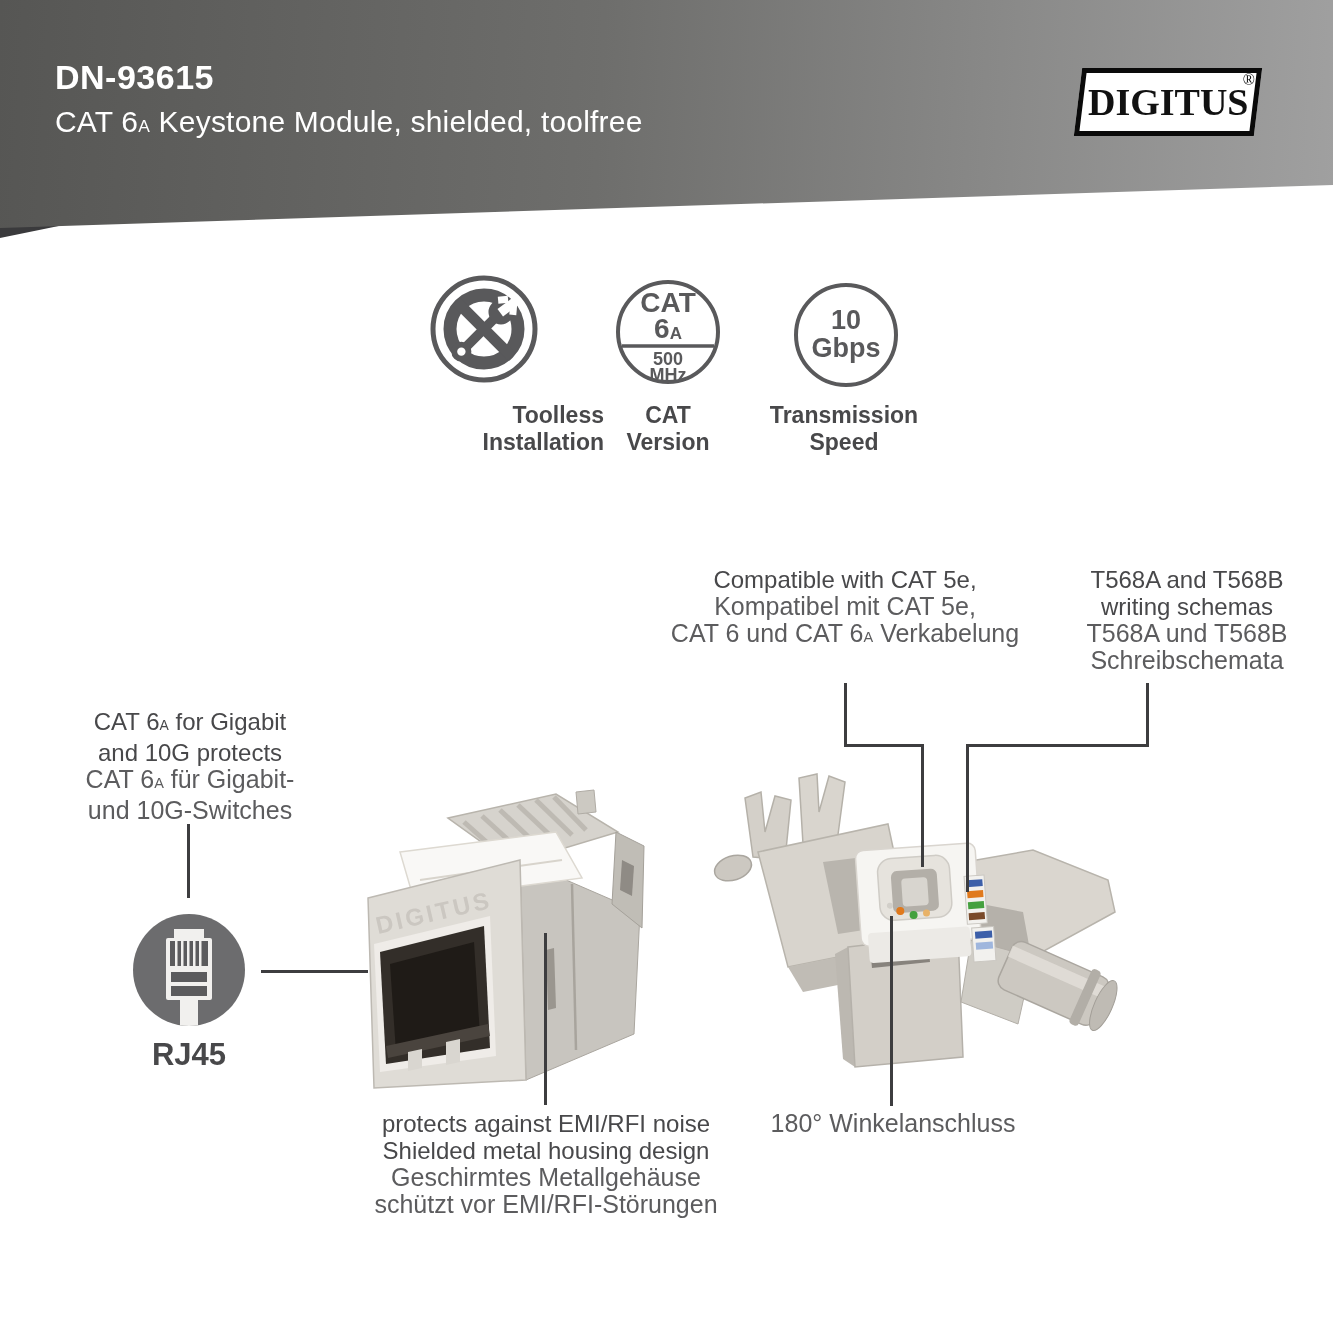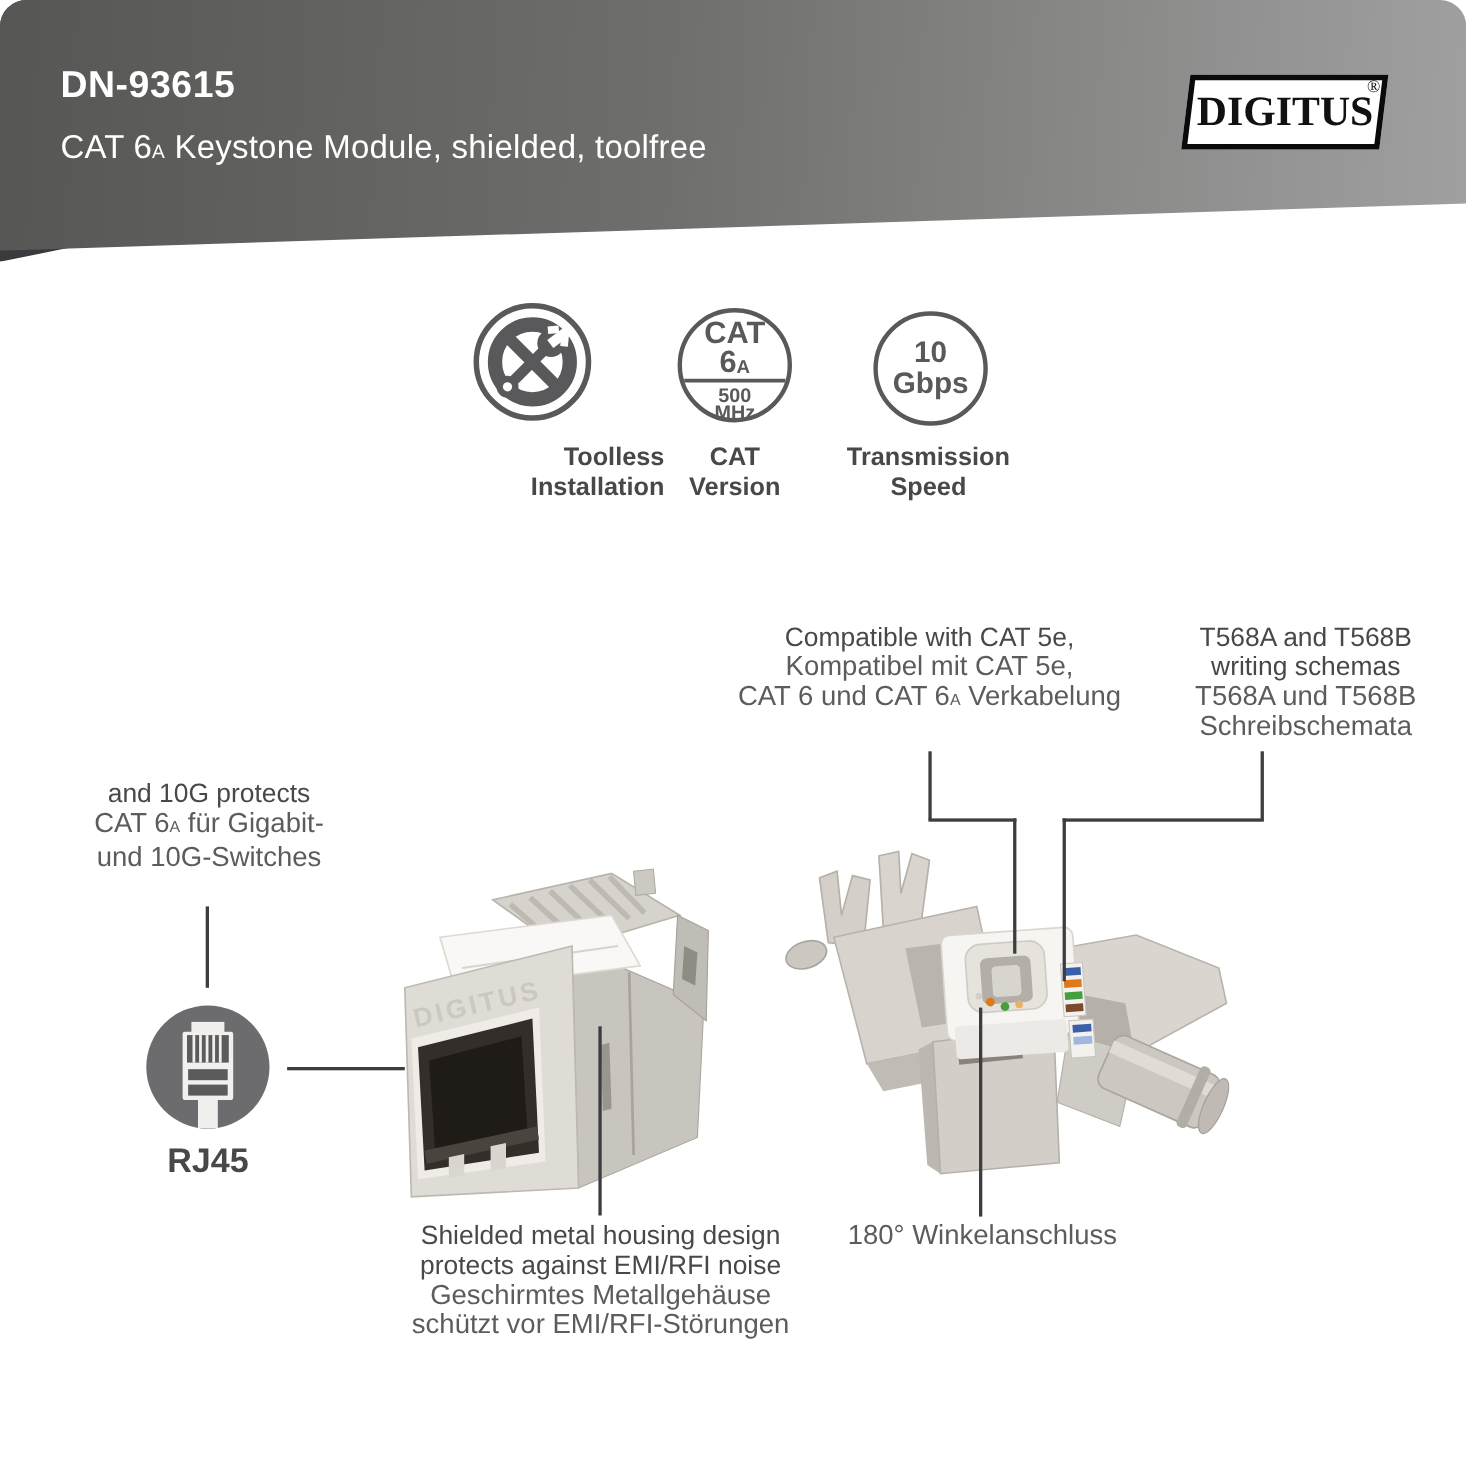--- a/index.html
+++ b/index.html
@@ -1,28 +1,28 @@
 <!DOCTYPE html>
 <html style="--band-left: #565654; --band-right: #a0a0a0; --corner-black: #3a3a3c; --header-text: #ffffff; --logo-bg: #ffffff; --logo-border: #0a0a0a; --text-dark: #48484a; --text-reg: #5c5c5e; --line: #3d3d3f; --icon: #59595b; --rj45-circle: #6c6c6e;"><head>
 <meta charset="utf-8">
 <style>
   html,body{margin:0;padding:0;background:#fff;}
   .page{position:relative;width:1333px;height:1333px;background:#fff;overflow:hidden;
-        font-family:"Liberation Sans",sans-serif;border-radius:24px;}
+        font-family:"Liberation Sans",sans-serif;}
   
   .corner-black{position:absolute;left:0;top:0;width:120px;height:122px;
     background:var(--corner-black,#3a3a3c);clip-path:polygon(0 0,100% 0,0 100%);z-index:1;}
   .corner-sliver{position:absolute;left:0;top:206px;width:66px;height:32px;
     background:var(--corner-black,#3a3a3c);clip-path:polygon(0 18%,100% 58%,0 100%);z-index:1;}
   .band{position:absolute;left:0;top:0;width:1333px;height:232px;z-index:2;
     background:linear-gradient(93deg,var(--band-left,#565654) 0%,#6e6e6c 45%,var(--band-right,#a0a0a0) 100%);
     clip-path:polygon(0 0,1333px 0,1333px 185px,0 228px);}
   .hdr-text{position:absolute;left:55px;top:58px;z-index:3;color:var(--header-text,#fff);}
   .hdr-code{font-size:34px;font-weight:bold;letter-spacing:.5px;}
-  .hdr-title{font-size:30px;font-weight:normal;margin-top:21px;letter-spacing:.2px;}
+  .hdr-title{font-size:30px;font-weight:normal;margin-top:8px;letter-spacing:.2px;}
   .subA{font-size:.58em;vertical-align:baseline;}
   .logo{position:absolute;left:1078px;top:68px;width:170px;height:58px;z-index:3;
     background:var(--logo-bg,#fff);border:5px solid var(--logo-border,#0a0a0a);
     transform:skewX(-7deg);display:flex;align-items:center;justify-content:center;}
   .logo-text{transform:skewX(7deg);font-family:"Liberation Serif",serif;font-weight:bold;
     font-size:38px;color:#111;letter-spacing:0;}
   .logo-reg{position:absolute;right:1px;top:-2px;transform:skewX(7deg);
     font-family:"Liberation Serif",serif;font-size:16px;color:#111;}
   
   .feature-icon{position:absolute;z-index:4;}
@@ -112,28 +112,29 @@
   </div>
 
   <div class="callout" style="left:1072px;top:566px;width:230px;">
     <div class="co-b">T568A and T568B</div>
     <div class="co-b">writing schemas</div>
     <div class="co-r">T568A und T568B</div>
     <div class="co-r">Schreibschemata</div>
   </div>
 
   <div class="callout" style="left:40px;top:708px;width:300px;">
+    <div class="co-b"><span>CAT 6</span><span class="subA">A</span><span> for Gigabit</span></div>
     <div class="co-b">and 10G protects</div>
     <div class="co-r"><span>CAT 6</span><span class="subA">A</span><span> für Gigabit-</span></div>
     <div class="co-r">und 10G-Switches</div>
   </div>
 
   <div class="callout" style="left:340px;top:1110px;width:412px;">
+    <div class="co-b">protects against EMI/RFI noise</div>
     <div class="co-b">Shielded metal housing design</div>
-    <div class="co-b">protects against EMI/RFI noise</div>
     <div class="co-r">Geschirmtes Metallgehäuse</div>
     <div class="co-r">schützt vor EMI/RFI-Störungen</div>
   </div>
 
   <div class="callout" style="left:728px;top:1110px;width:330px;">
     <div class="co-r">180° Winkelanschluss</div>
   </div>
 
   <div class="line" style="left:187px;top:824px;width:3px;height:74px;"></div>
   <div class="line" style="left:261px;top:970px;width:107px;height:3px;"></div>

